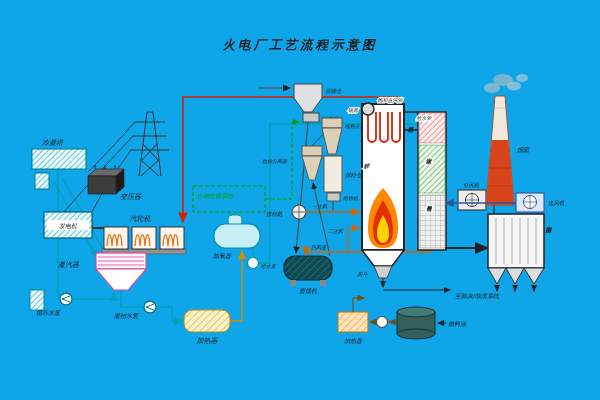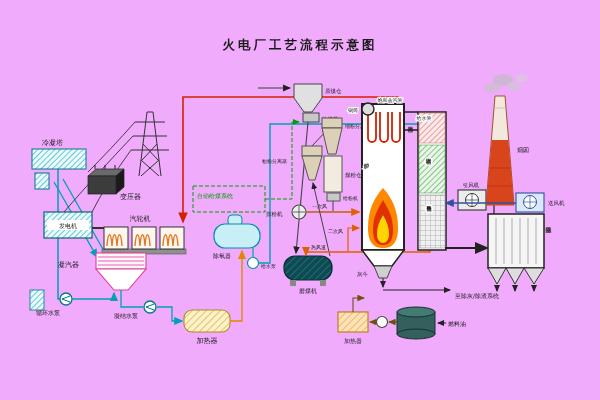--- a/index.html
+++ b/index.html
@@ -1,17 +1,17 @@
 <!DOCTYPE html>
 <html><head>
 <meta charset="utf-8">
 <style>
   html,body{margin:0;padding:0;background:#fff;}
-  #stage{position:relative;width:600px;height:400px;background:#f0abfc;overflow:hidden;
-         font-family:"DejaVu Sans","Liberation Sans",sans-serif;}
+  #stage{position:relative;width:600px;height:400px;background:#0ea5e9;overflow:hidden;
+         font-family:"DejaVu Sans","Liberation Sans",sans-serif;font-style:italic;}
   svg{display:block;}
   text{font-family:"DejaVu Sans","Liberation Sans",sans-serif;fill:#1a1a1a;}
   .title{font-size:12.5px;font-weight:bold;letter-spacing:3px;}
   .lb7{font-size:7px;}
   .lb6{font-size:6px;}
   .lb55{font-size:5.5px;}
   .lb5{font-size:5px;}
   .green{fill:#00a000;}
   .vt{writing-mode:vertical-rl;text-orientation:upright;}
   .halo{paint-order:stroke;stroke:#ffffff;stroke-width:2px;}

